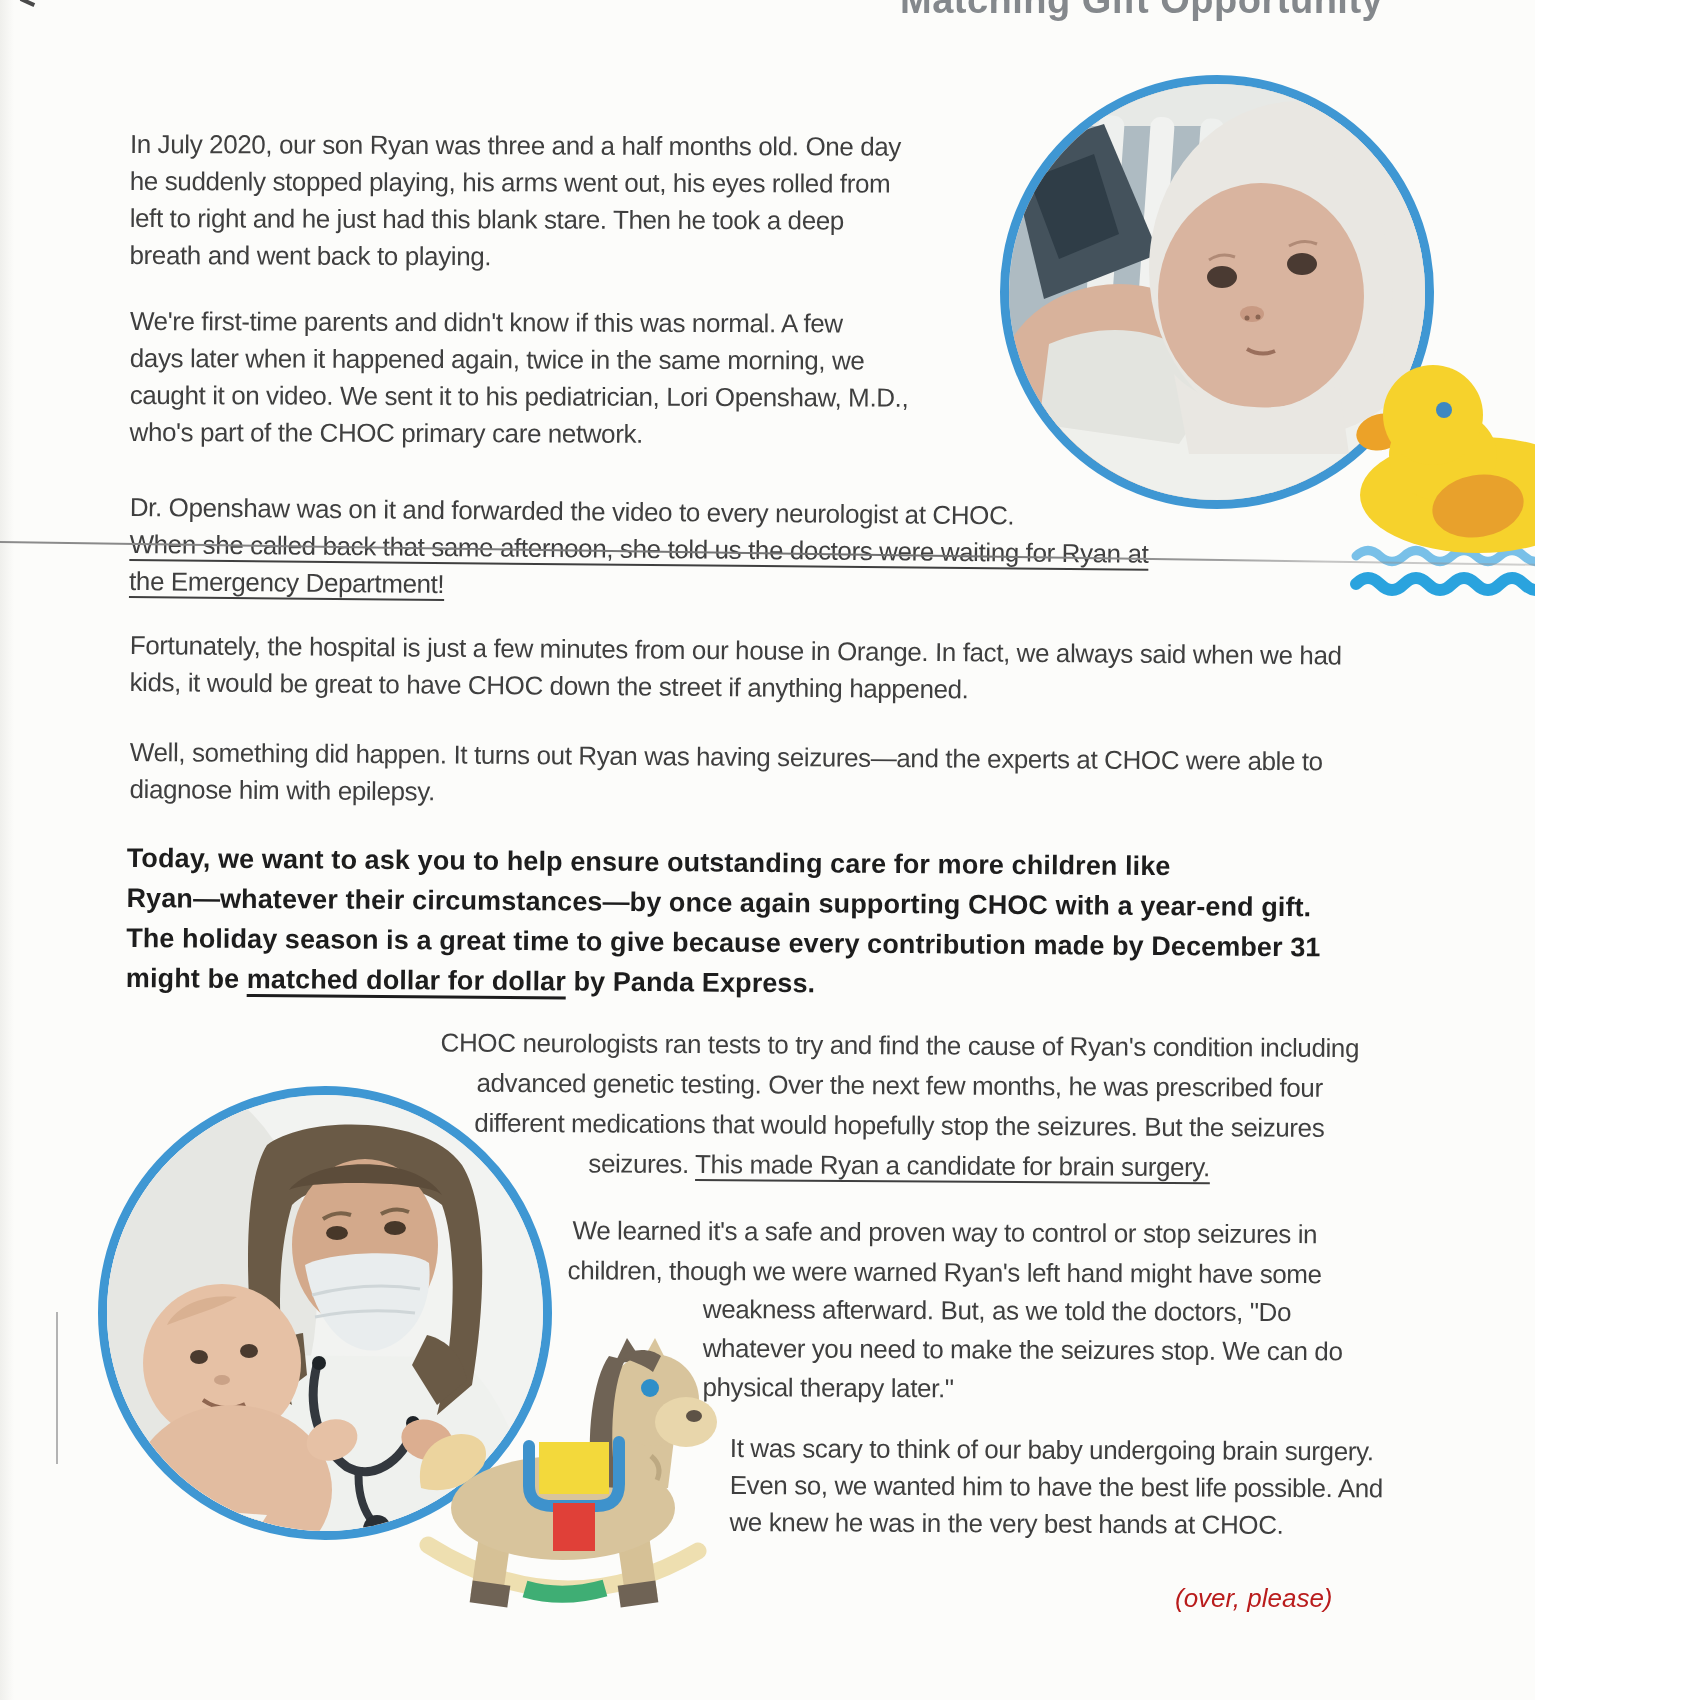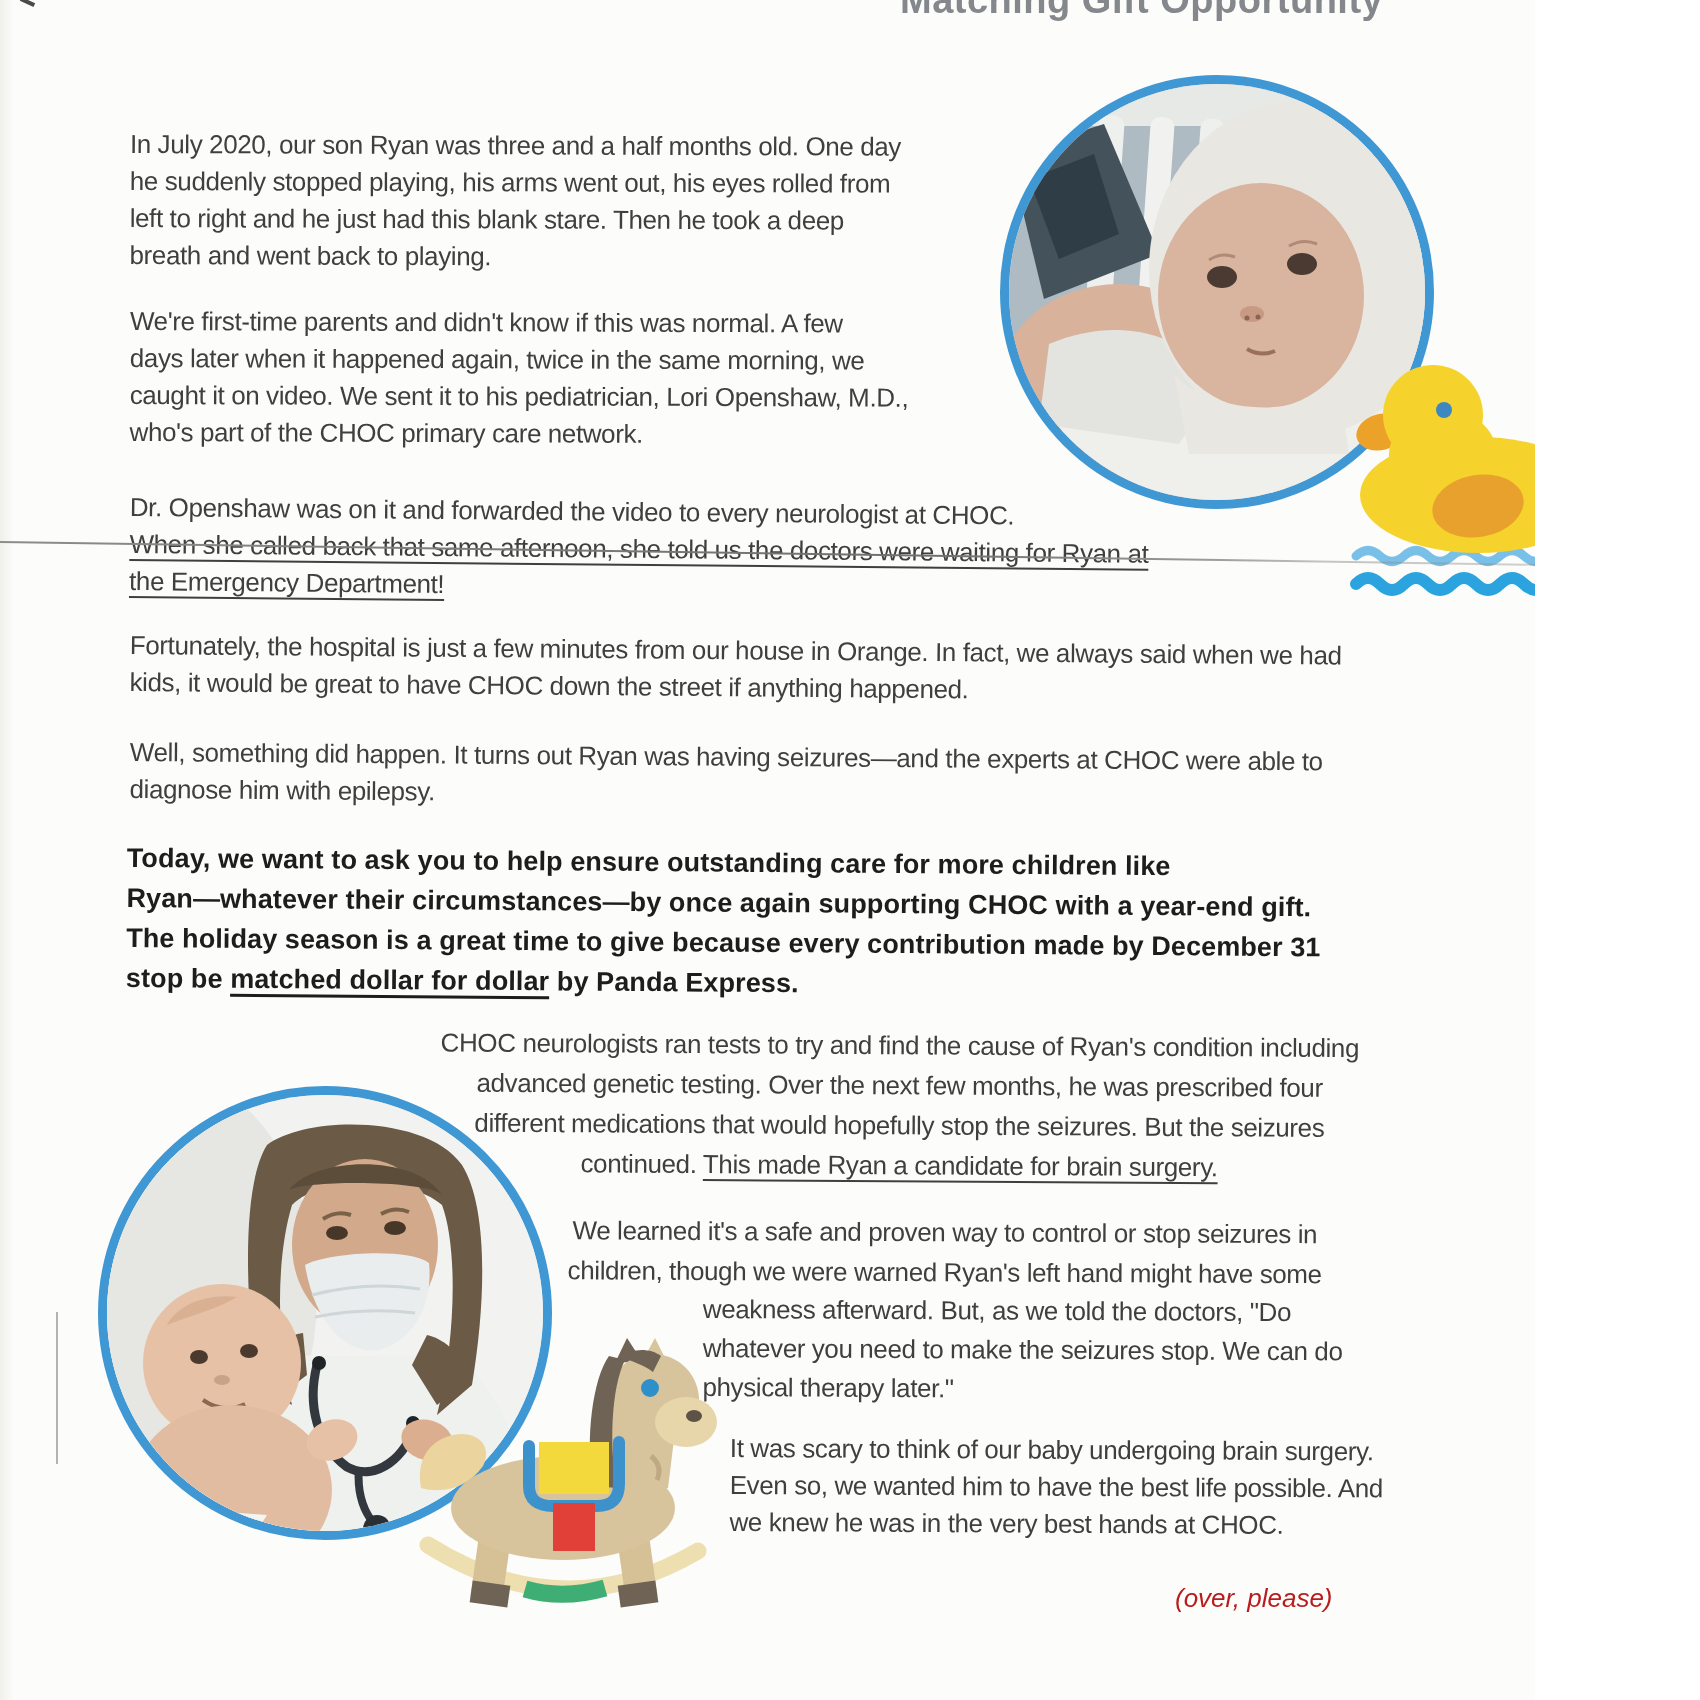--- a/index.html
+++ b/index.html
@@ -159,26 +159,26 @@
     <span>Dr. Openshaw was on it and forwarded the video to every neurologist at CHOC.</span><br>
     <span class="u">When she called back that same afternoon, she told us the doctors were waiting for Ryan at<br>the Emergency Department!</span>
   </div>
 
   <div class="para" style="left:130px;top:627px;transform:rotate(0.5deg);">Fortunately, the hospital is just a few minutes from our house in Orange.  In fact, we always said when we had<br>kids, it would be great to have CHOC down the street if anything happened.</div>
 
   <div class="para" style="left:130px;top:734px;transform:rotate(0.45deg);">Well, something did happen.  It turns out Ryan was having seizures—and the experts at CHOC were able to<br>diagnose him with epilepsy.</div>
 
   <div class="para bold-para" style="left:127px;top:838px;transform:rotate(0.45deg);">
     <span>Today, we want to ask you to help ensure outstanding care for more children like<br>Ryan—whatever their circumstances—by once again supporting CHOC with a year-end gift.<br>The holiday season is a great time to give because every contribution made by December 31</span><br>
-    <span>stop be </span><span class="u">matched dollar for dollar</span><span> by Panda Express.</span>
+    <span>might be </span><span class="u">matched dollar for dollar</span><span> by Panda Express.</span>
   </div>
 
   <div class="para centered" style="left:360px;top:1022px;width:1080px;line-height:40px;transform:rotate(0.35deg);">
     <span>CHOC neurologists ran tests to try and find the cause of Ryan's condition including<br>advanced genetic testing.  Over the next few months, he was prescribed four<br>different medications that would hopefully stop the seizures.  But the seizures</span><br>
-    <span>continued.  </span><span class="u">This made Ryan a candidate for brain surgery.</span>
+    <span>seizures.  </span><span class="u">This made Ryan a candidate for brain surgery.</span>
   </div>
 
   <div class="para centered" style="left:515px;top:1210px;width:860px;line-height:40px;transform:rotate(0.3deg);">We learned it's a safe and proven way to control or stop seizures in<br>children, though we were warned Ryan's left hand might have some</div>
 
   <div class="para" style="left:703px;top:1290px;line-height:39px;transform:rotate(0.3deg);">weakness afterward.  But, as we told the doctors, "Do<br>whatever you need to make the seizures stop.  We can do<br>physical therapy later."</div>
 
   <div class="para" style="left:730px;top:1430px;transform:rotate(0.3deg);">It was scary to think of our baby undergoing brain surgery.<br>Even so, we wanted him to have the best life possible.  And<br>we knew he was in the very best hands at CHOC.</div>
 
   <div id="over-note">(over, please)</div>
 

